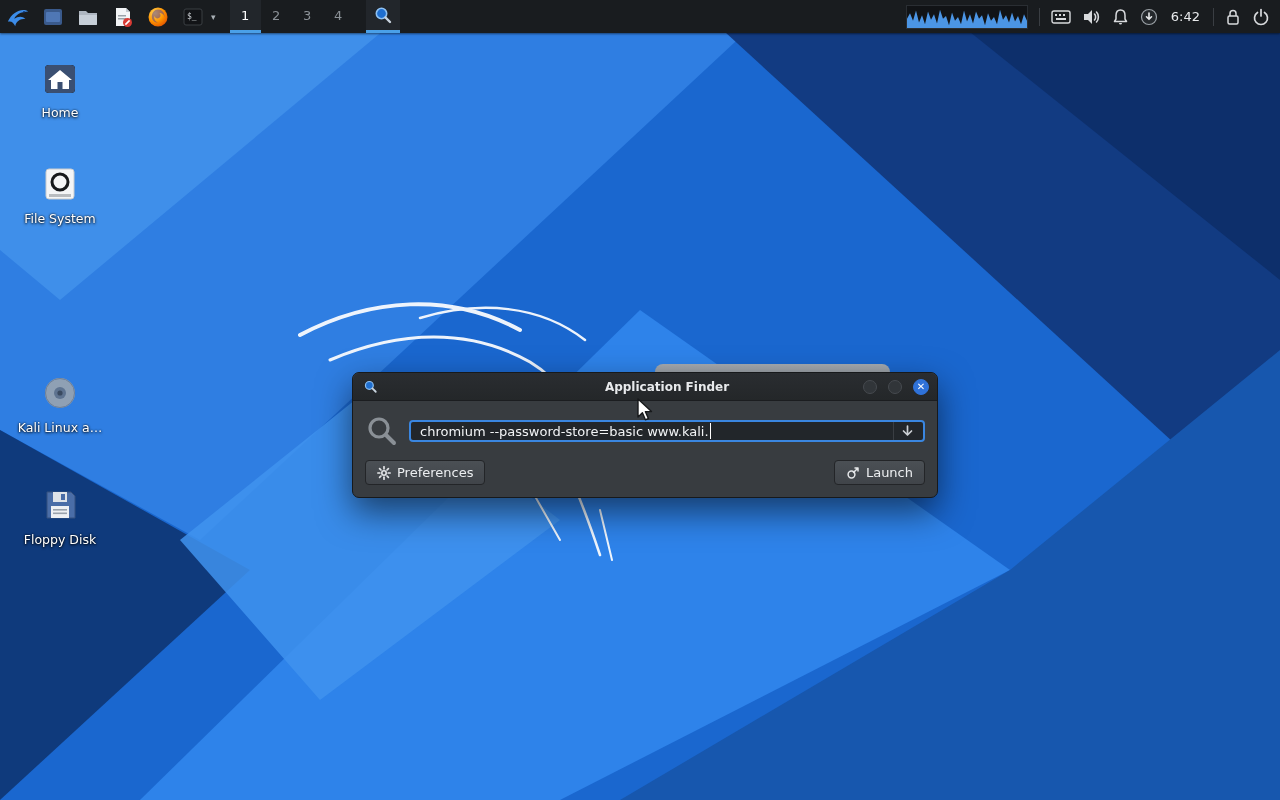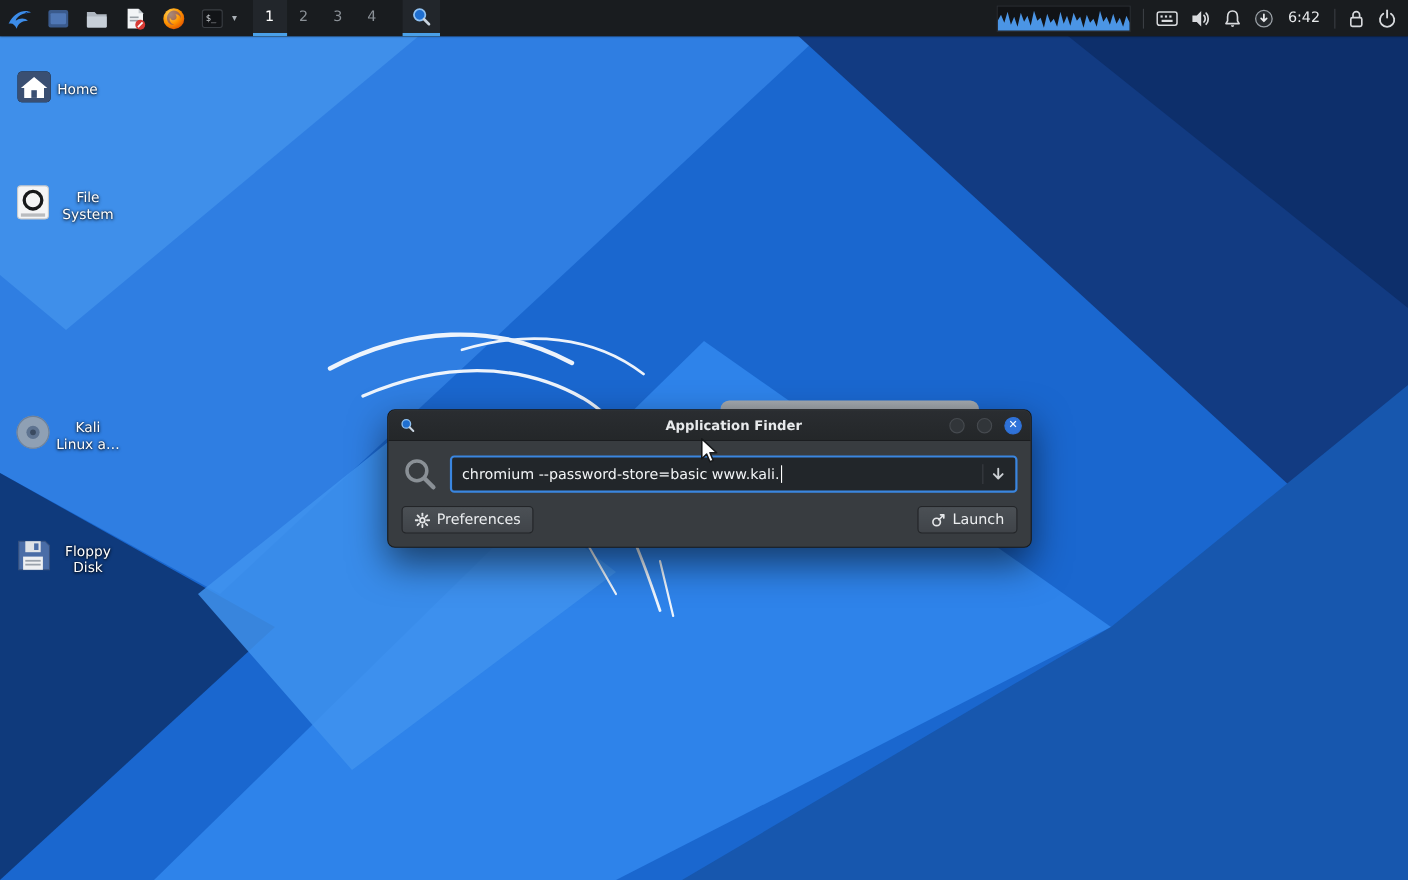--- a/index.html
+++ b/index.html
@@ -18,39 +18,39 @@
   .ws{width:31px;display:flex;align-items:center;justify-content:center;font-size:13px;color:#8b9197;border-bottom:3px solid transparent;box-sizing:border-box;cursor:default;}
   .ws.active{color:#ffffff;border-bottom-color:#4aa0e8;background:#22262b;}
   .taskbar{display:flex;align-items:stretch;height:33px;margin-left:12px;}
   .task-btn{width:34px;display:flex;align-items:center;justify-content:center;border-bottom:3px solid #4aa0e8;background:#22262b;box-sizing:border-box;}
   .panel-right{margin-left:auto;display:flex;align-items:center;gap:11px;padding-right:10px;}
   .cpu-graph{width:122px;height:24px;background:#111316;border:1px solid #2a2e33;box-sizing:border-box;}
   .p-sep{width:1px;height:18px;background:#3a3e43;}
   .clock{color:#e8eaec;font-size:13px;padding:0 2px;}
 
   
-  .desk-item{position:absolute;left:10px;width:100px;display:flex;flex-direction:row;align-items:center;z-index:5;cursor:default;}
+  .desk-item{position:absolute;left:10px;width:100px;display:flex;flex-direction:column;align-items:center;z-index:5;cursor:default;}
   .desk-glyph{width:42px;height:42px;display:flex;align-items:center;justify-content:center;}
   .desk-label{margin-top:7px;font-size:12.5px;color:#ffffff;text-shadow:0 1px 3px rgba(0,0,0,.9),0 0 2px rgba(0,0,0,.8);text-align:center;line-height:1.15;}
 
   
   .ghost-win{position:absolute;left:655px;top:364px;width:235px;height:18px;background:linear-gradient(#a6abb1,#8f959b);border-radius:8px 8px 0 0;z-index:8;}
 
   
   .finder{position:absolute;left:352px;top:372px;width:586px;background:#383c40;border:1px solid #17191b;border-radius:7px;box-shadow:0 14px 34px rgba(0,0,0,.55);z-index:10;box-sizing:border-box;}
   .titlebar{position:relative;height:27px;background:linear-gradient(#2a2d31,#242729);border-bottom:1px solid #1b1d20;border-radius:7px 7px 0 0;display:flex;align-items:center;justify-content:center;padding-left:44px;}
   .title-icon{position:absolute;left:10px;top:6px;}
   .title-text{font-size:12px;font-weight:bold;color:#e8eaec;}
   .win-controls{position:absolute;right:8px;top:0;height:27px;display:flex;align-items:center;gap:11px;}
   .wc{width:14px;height:14px;border-radius:50%;background:#313539;border:1px solid #464a4f;box-sizing:border-box;}
   .wc.close{width:16px;height:16px;background:#2f72d9;border:1px solid #2f72d9;color:#fff;font-size:10px;font-weight:bold;display:flex;align-items:center;justify-content:center;line-height:1;}
   .finder-body{padding:13px 12px 12px 12px;}
   .input-row{display:flex;align-items:center;}
   .big-mag{margin-right:10px;flex:0 0 auto;}
-  .cmd-input{flex:1;height:34px;background:#22262a;border:2px solid #3a86e0;border-radius:4px;display:flex;align-items:center;padding:0 9px;box-sizing:border-box;color:#f2f4f6;font-size:13px;white-space:nowrap;overflow:hidden;}
+  .cmd-input{flex:1;height:22px;background:#22262a;border:2px solid #3a86e0;border-radius:4px;display:flex;align-items:center;padding:0 9px;box-sizing:border-box;color:#f2f4f6;font-size:13px;white-space:nowrap;overflow:hidden;}
   .caret{display:inline-block;width:1px;height:16px;background:#ffffff;margin-left:1px;}
   .cmd-arrow{margin-left:auto;display:flex;align-items:center;gap:7px;}
   .cmd-divider{width:1px;height:18px;background:#3a3e43;}
   .actions-row{margin-top:12px;display:flex;justify-content:space-between;}
   .btn{display:flex;align-items:center;gap:6px;padding:4px 11px;background:linear-gradient(#4b5055,#404449);border:1px solid #232528;border-radius:4px;color:#eceef0;font-size:13px;cursor:default;}
 
   
   .cursor{position:absolute;left:636px;top:398px;z-index:50;pointer-events:none;}
 </style>
 </head>

